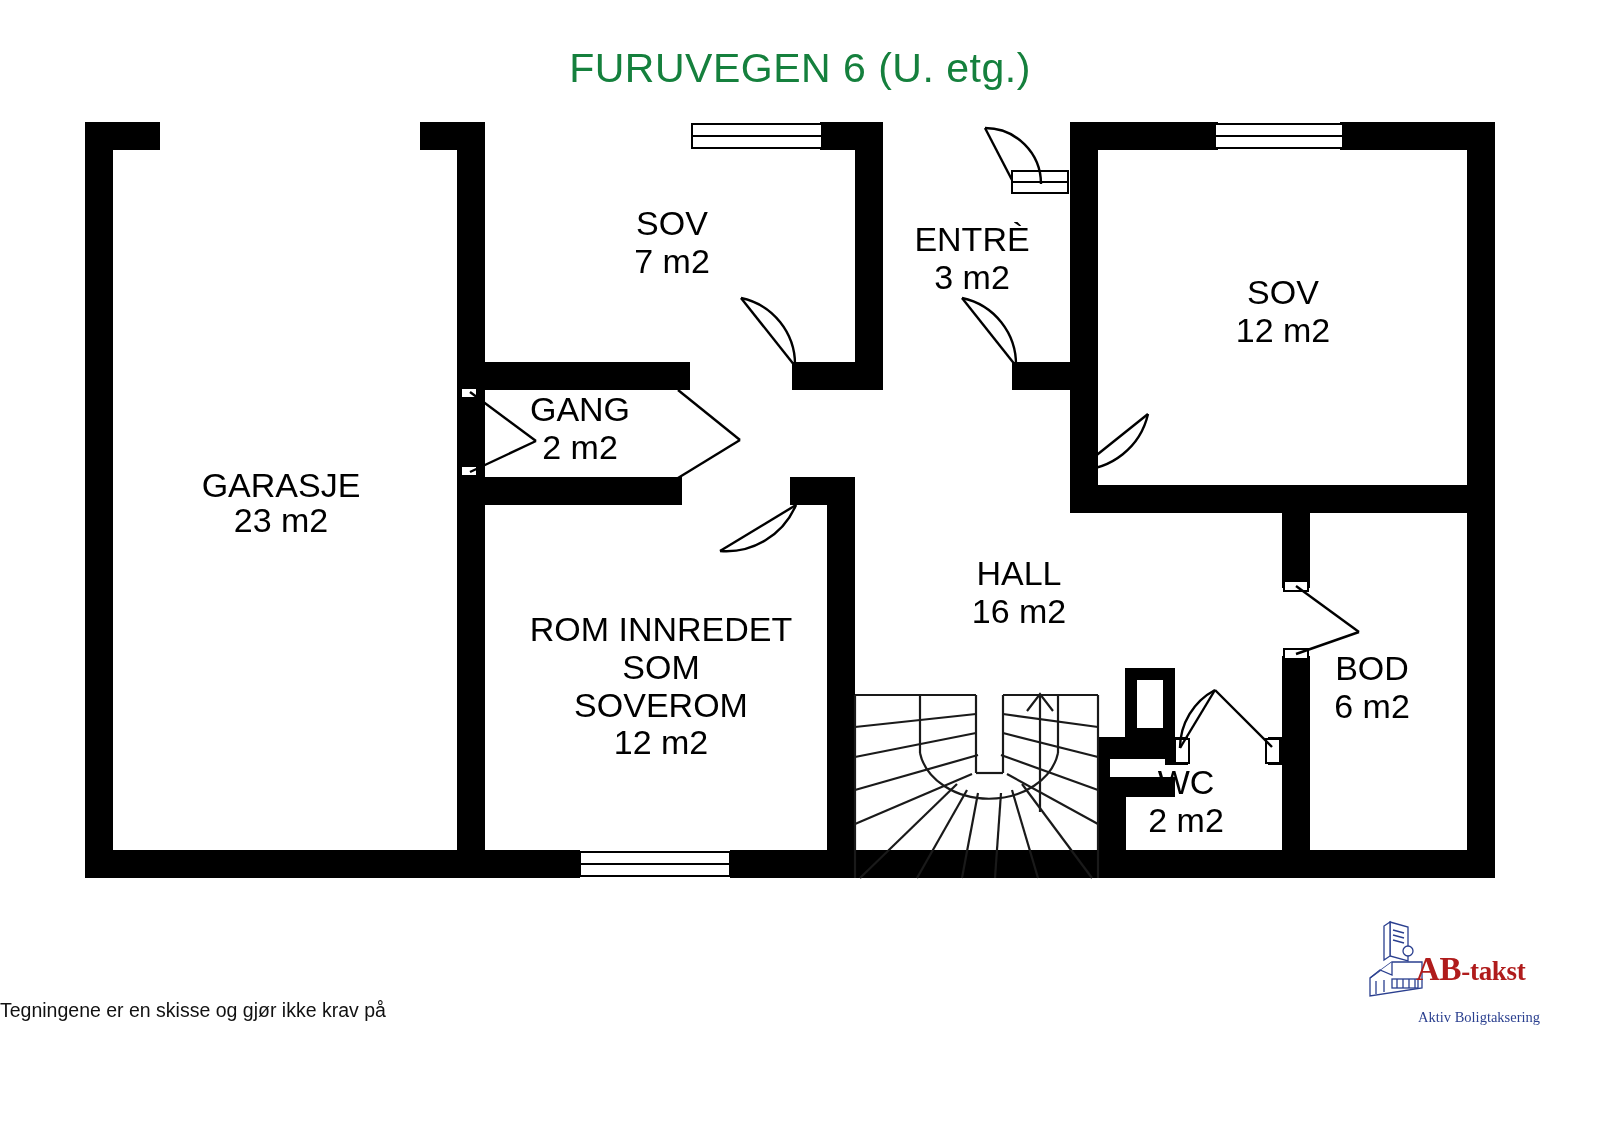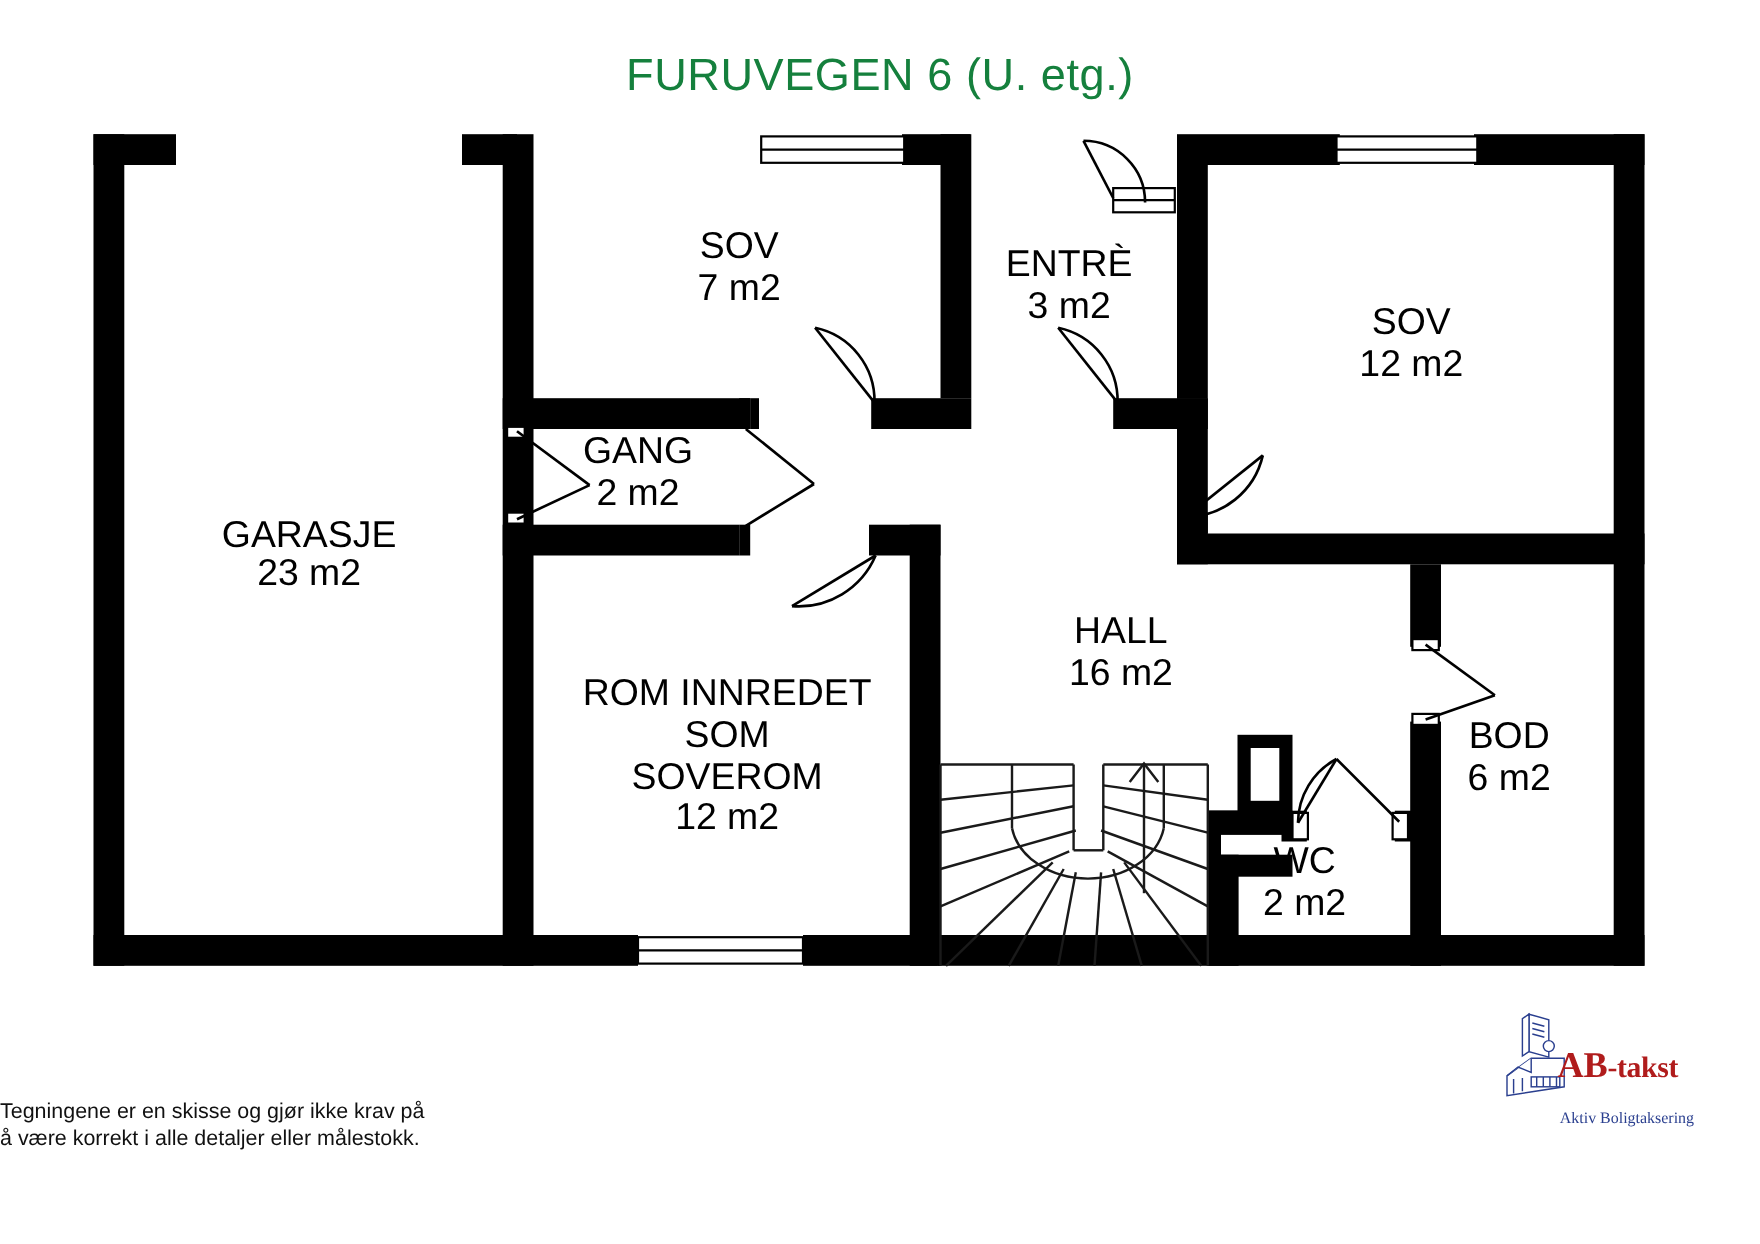--- a/index.html
+++ b/index.html
@@ -320,21 +320,20 @@
       <text class="room-label" x="1372" y="671">BOD</text>
       <text class="room-label" x="1372" y="709">6 m2</text>
 
       <text class="room-label" x="1186" y="785">WC</text>
       <text class="room-label" x="1186" y="823">2 m2</text>
     </g>
   </svg>
 
   <div class="disclaimer">
     <div>Tegningene er en skisse og gjør ikke krav på</div>
-    <div>å være korrekt i alle detaljer eller målestokk.</div>
   </div>
 
   <div class="logo-block">
     <svg class="logo-mark" width="70" height="80" viewBox="0 0 70 80">
       <g stroke="#2a3f8f" stroke-width="1.3" fill="#ffffff">
 
         <path d="M 28 4 L 46 9 L 46 43 L 28 38 Z"></path>
         <path d="M 28 4 L 22 8 L 22 42 L 28 38 Z"></path>
         <line x1="31" y1="12" x2="42" y2="15"></line>
         <line x1="31" y1="17" x2="42" y2="20"></line>

